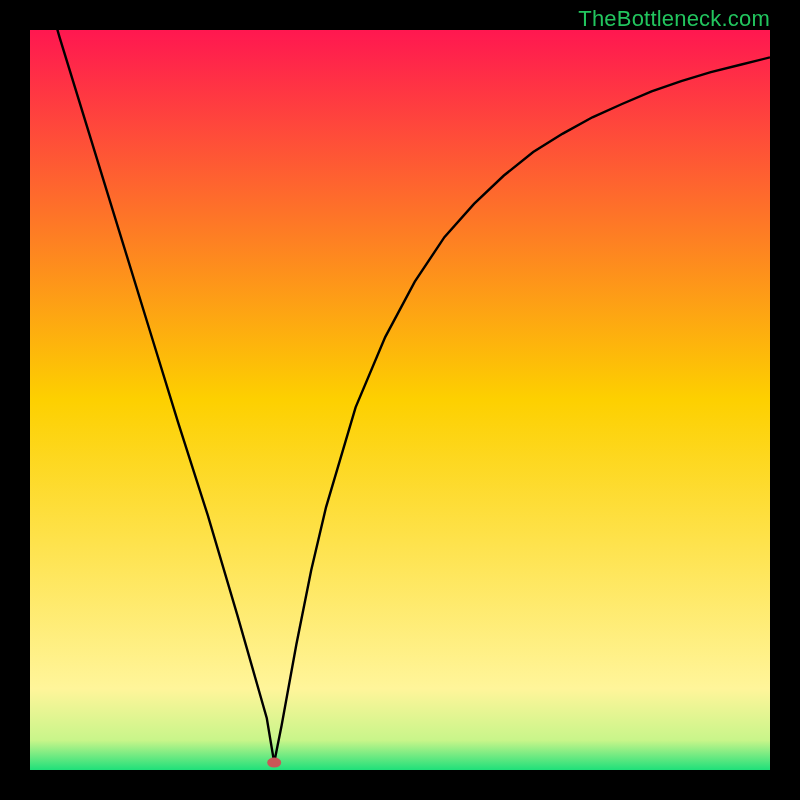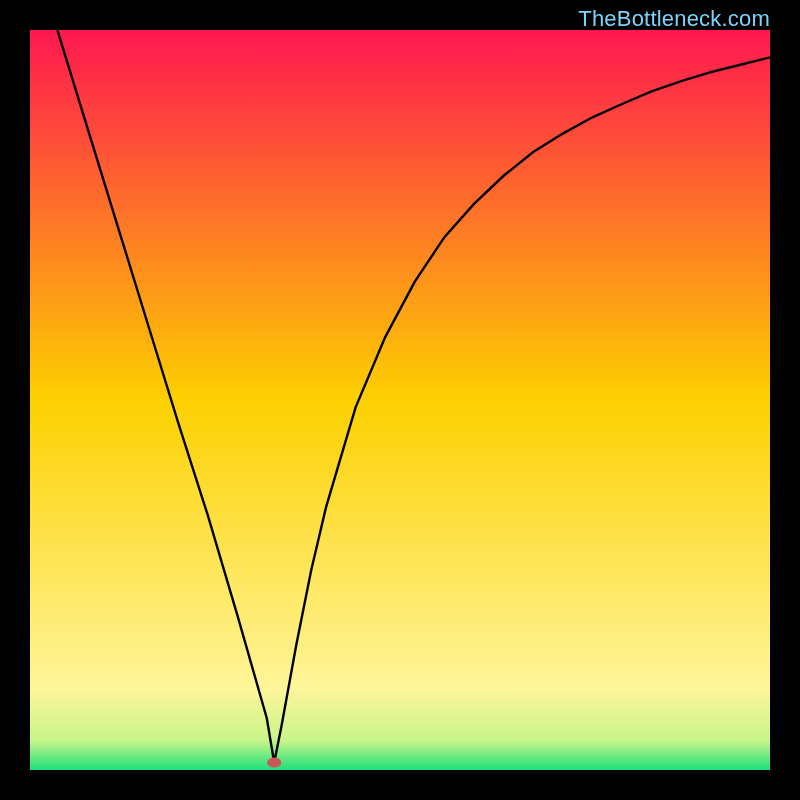--- a/index.html
+++ b/index.html
@@ -24,21 +24,21 @@
     left: 30px;
     top: 30px;
     width: 740px;
     height: 740px;
     overflow: hidden;
   }
   .watermark {
     position: absolute;
     top: 6px;
     right: 30px;
-    color: #7dd3fc;
+    color: #22c55e;
     font-size: 22px;
     font-weight: 500;
     letter-spacing: 0.2px;
   }
   svg { display: block; }
 </style>
 </head>
 <body>
 
 <div class="frame">

